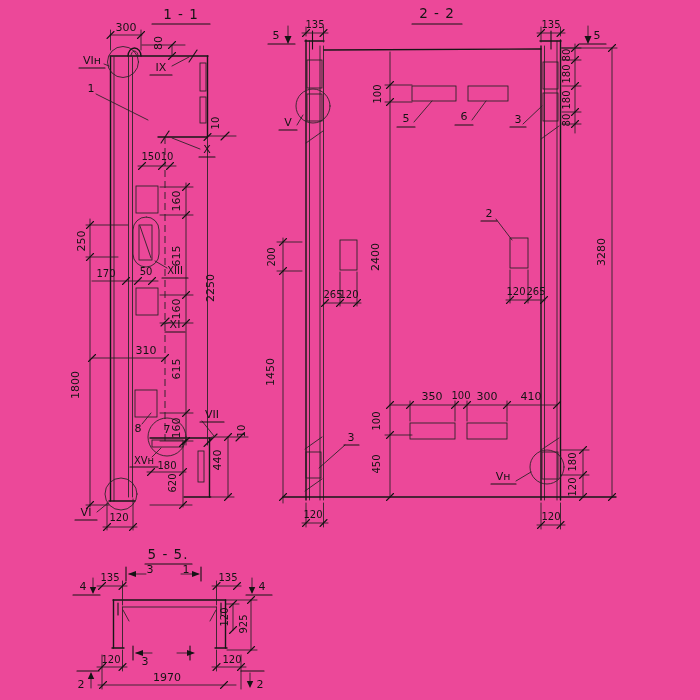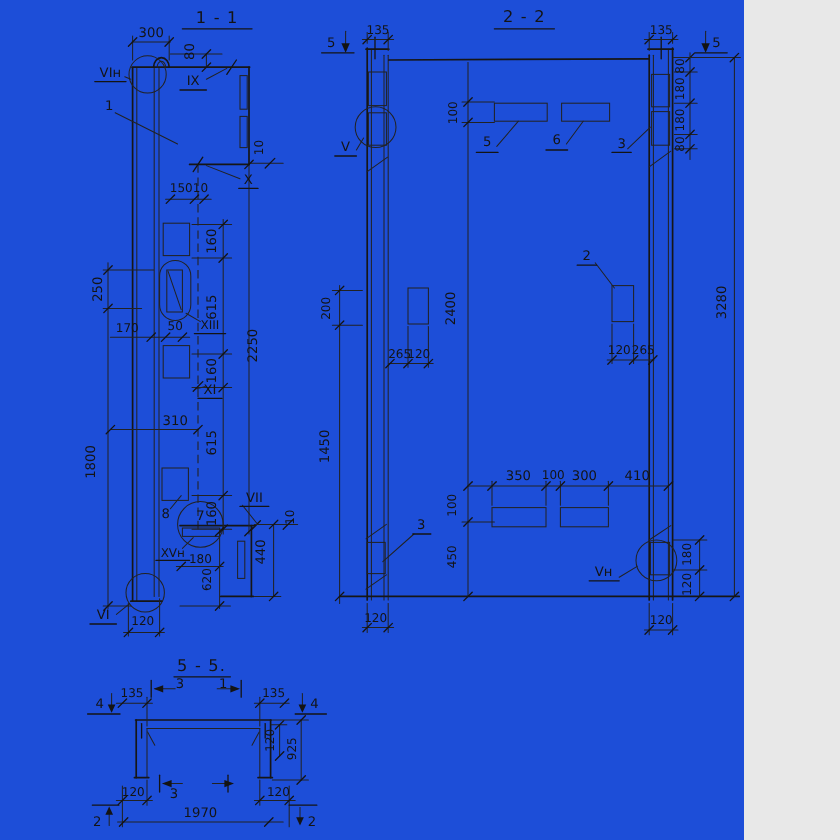--- a/index.html
+++ b/index.html
@@ -1,16 +1,16 @@
 <!DOCTYPE html>
 <html><head>
 <meta charset="utf-8">
 <style>
   html,body{margin:0;padding:0;background:#e8e8e8;}
-  .sheet{position:relative;width:620px;height:700px;background:#1d4ed8;overflow:hidden;}
+  .sheet{position:relative;width:700px;height:700px;background:#ec4899;overflow:hidden;}
   svg{position:absolute;left:0;top:0;}
   svg text{font-family:"DejaVu Sans","Liberation Sans",sans-serif;font-size:11px;fill:#141414;}
   svg text.ttl{font-size:13.5px;letter-spacing:1px;}
   svg text.sm{font-size:10px;}
   .med{stroke:#161616;stroke-width:1.4;fill:none;stroke-linecap:round;}
   .thin{stroke:#222222;stroke-width:.85;fill:none;stroke-linecap:round;}
   .tk{stroke:#141414;stroke-width:1.1;stroke-linecap:round;}
   .dash{stroke:#222;stroke-width:.9;fill:none;stroke-dasharray:7 4;}
   .hb{stroke:#161616;stroke-width:.9;}
   .ah{fill:#141414;stroke:none;}

